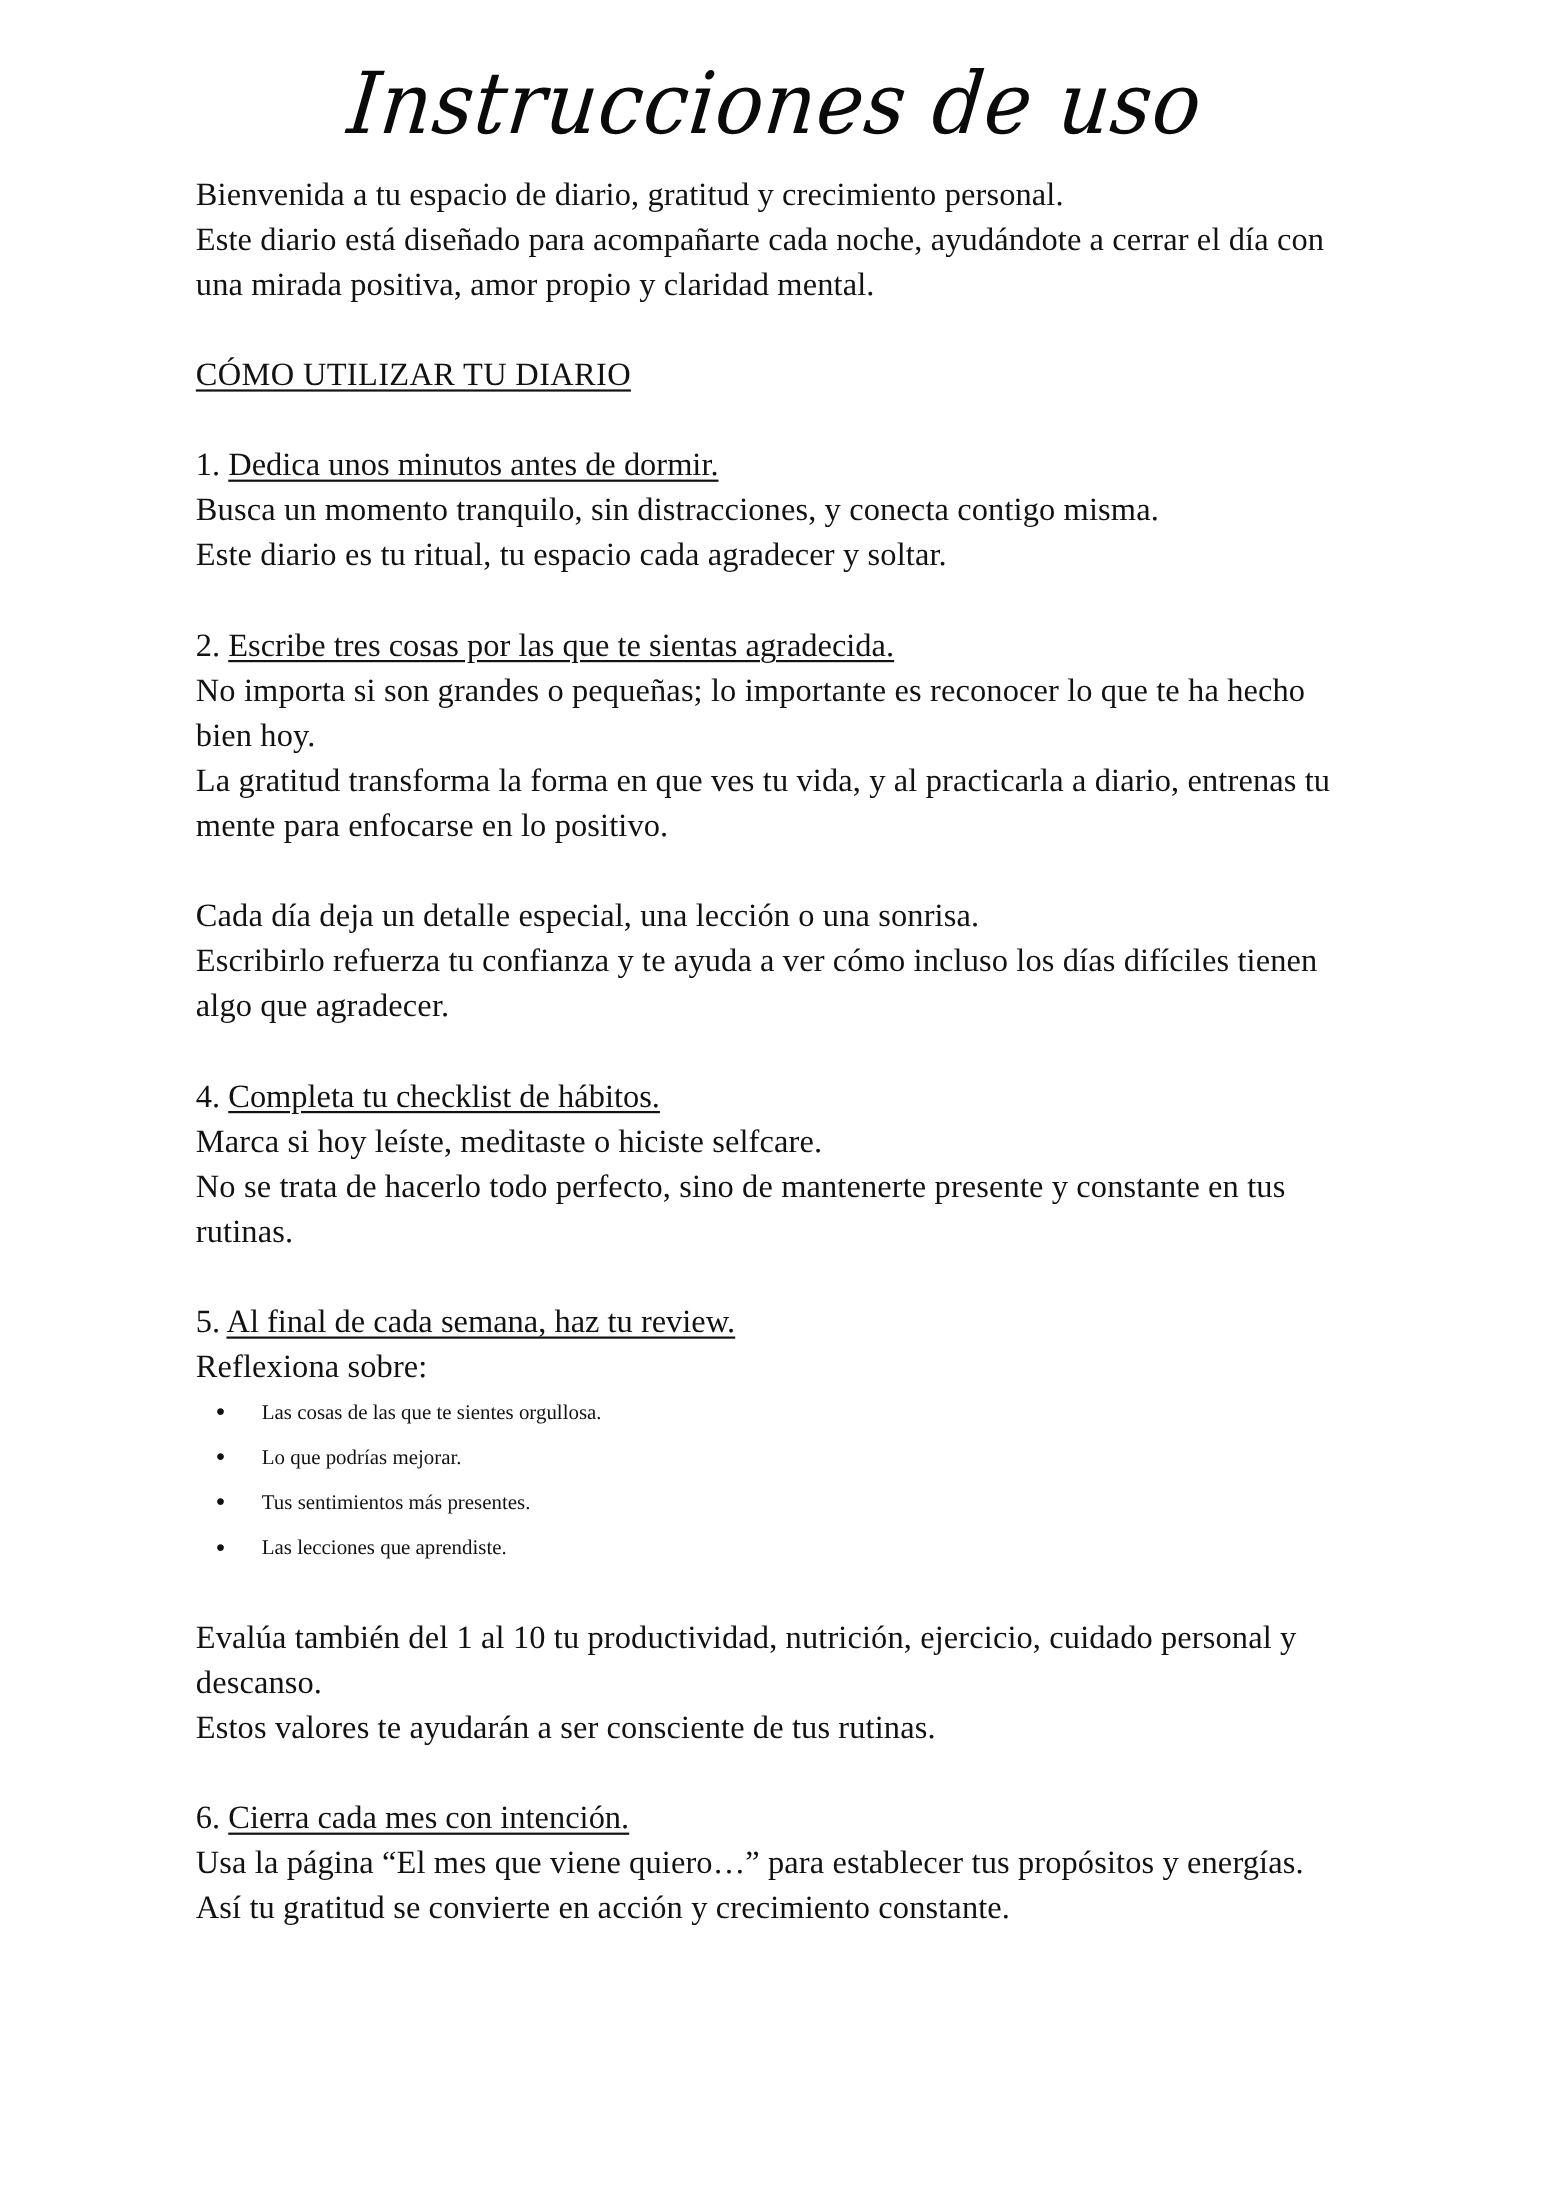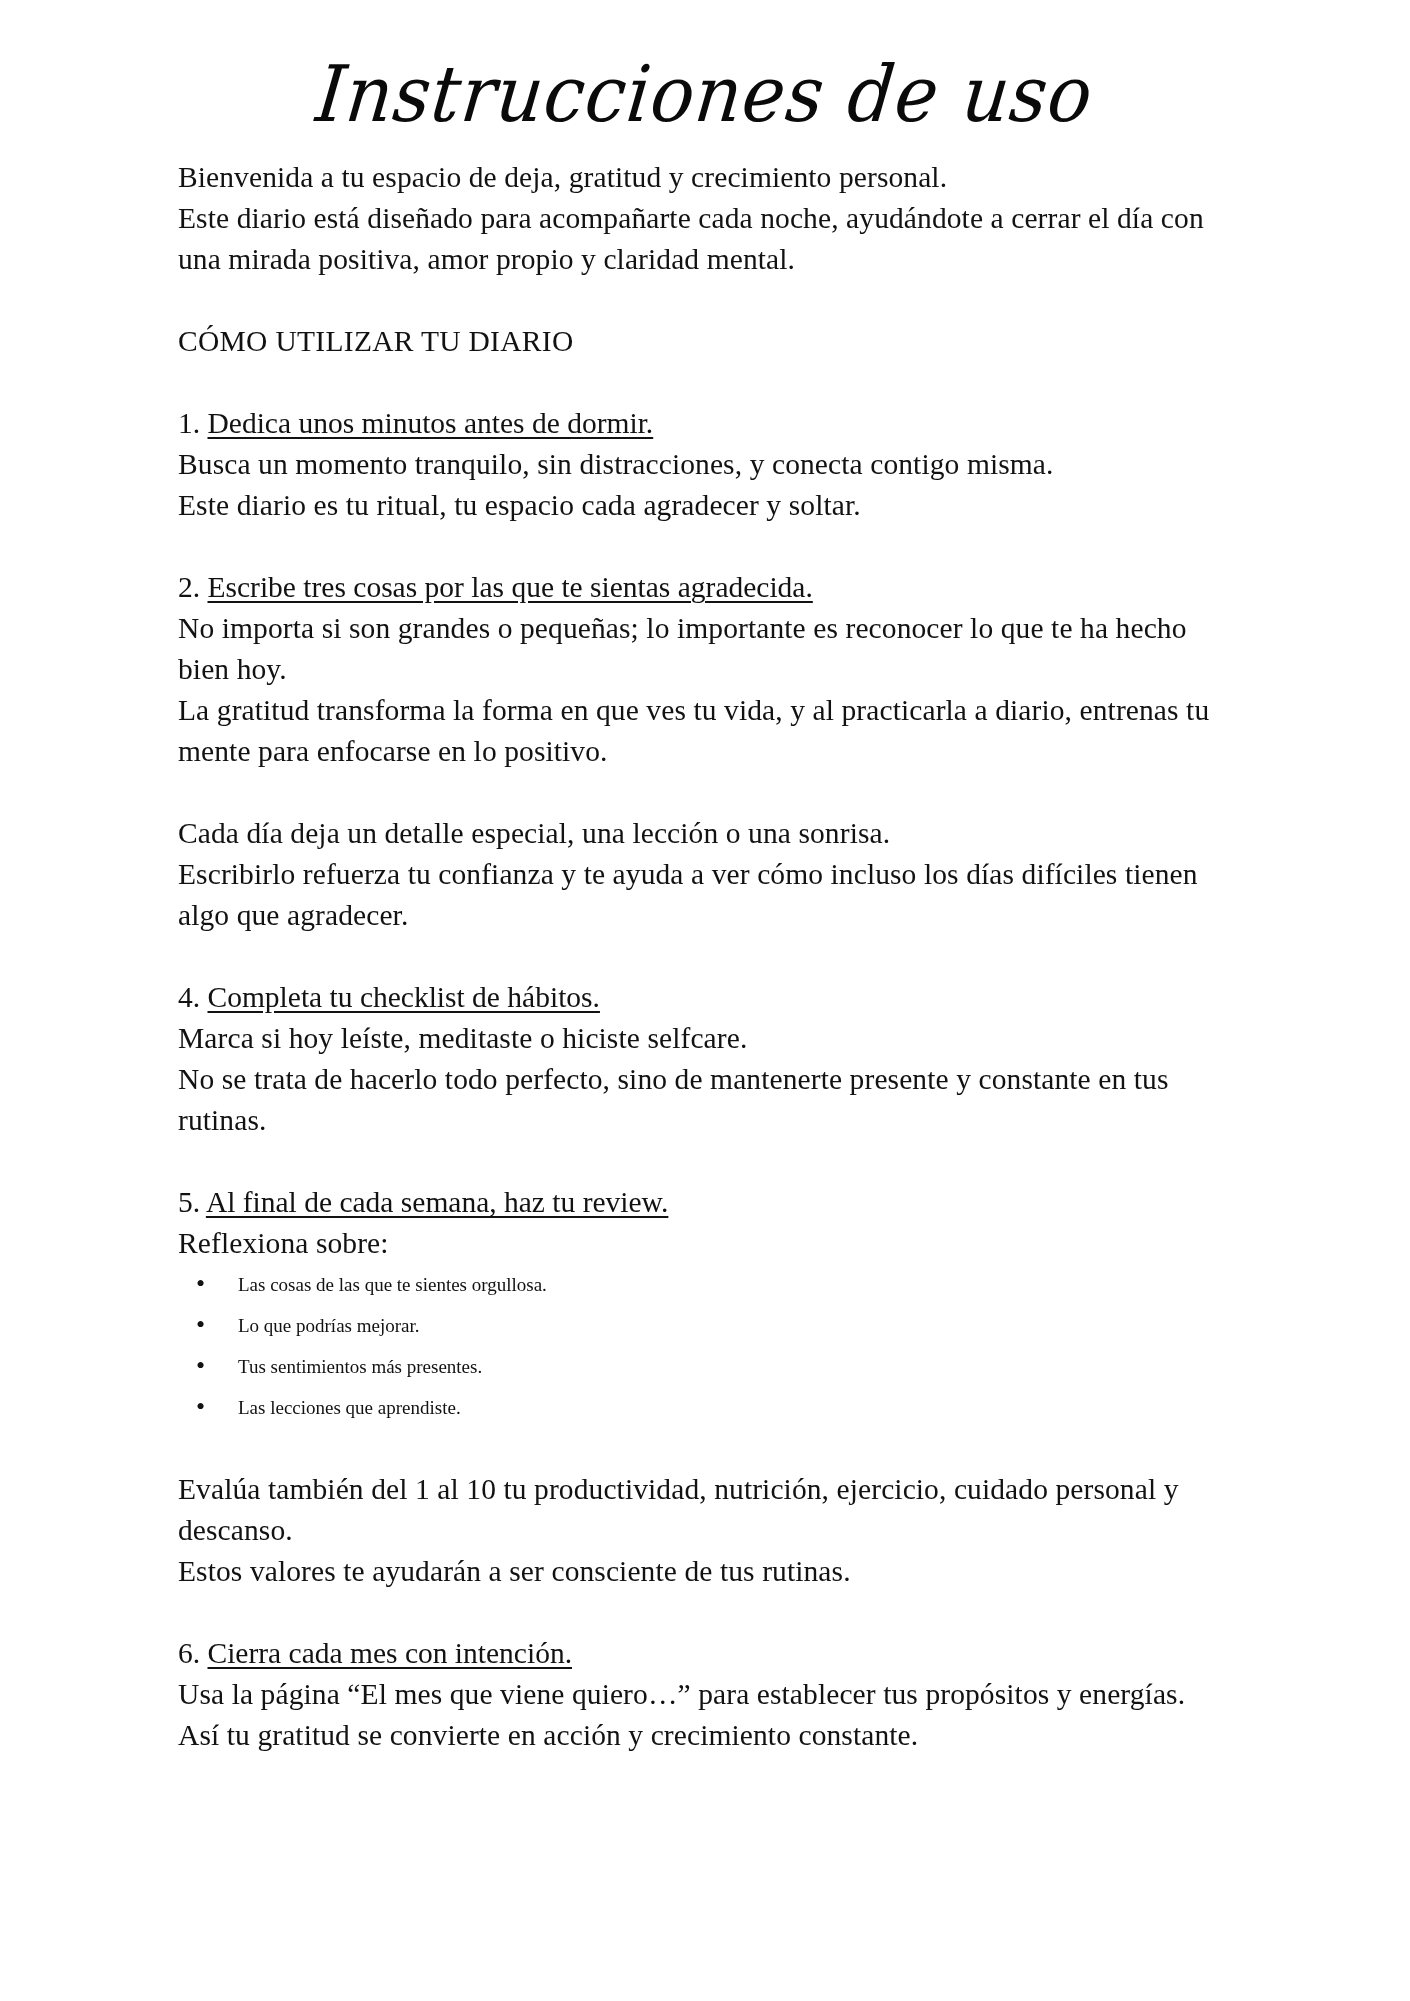--- a/index.html
+++ b/index.html
@@ -66,20 +66,21 @@
   .spacer-md { height: 41px; }
 
   .section-heading {
     font-size: 29.5px;
     line-height: 41px;
     margin: 0;
     color: #121212;
     letter-spacing: 0.3px;
   }
   .section-heading .u {
+    text-decoration: underline;
     text-underline-offset: 4px;
     text-decoration-thickness: 1.6px;
     text-align: right;
   }
 
   .step-heading {
     font-size: 29.5px;
     line-height: 41px;
     margin: 0;
     color: #121212;
@@ -120,21 +121,21 @@
 
 <div class="page">
 
   <div class="title-wrap">
     <div class="doc-title">Instrucciones de uso</div>
   </div>
 
   <div class="content">
 
     <p class="para">
-      <span class="line">Bienvenida a tu espacio de deja, gratitud y crecimiento personal.</span>
+      <span class="line">Bienvenida a tu espacio de diario, gratitud y crecimiento personal.</span>
       <span>Este diario está diseñado para acompañarte cada noche, ayudándote a cerrar el día con una mirada positiva, amor propio y claridad mental.</span>
     </p>
 
     <div class="spacer-md"></div>
 
     <p class="section-heading">
       <span class="u">CÓMO UTILIZAR TU DIARIO</span>
     </p>
 
     <div class="spacer-md"></div>

